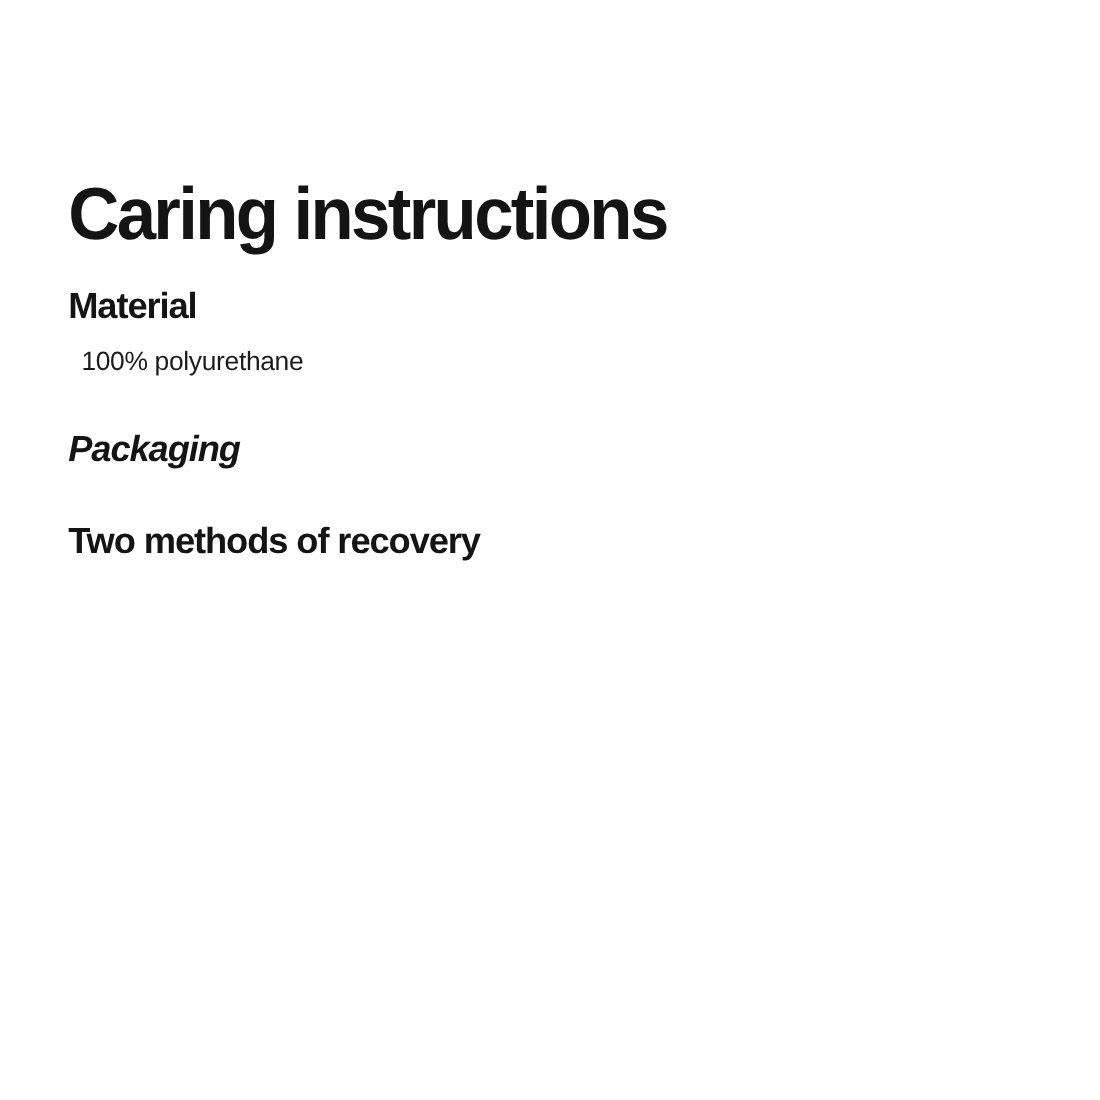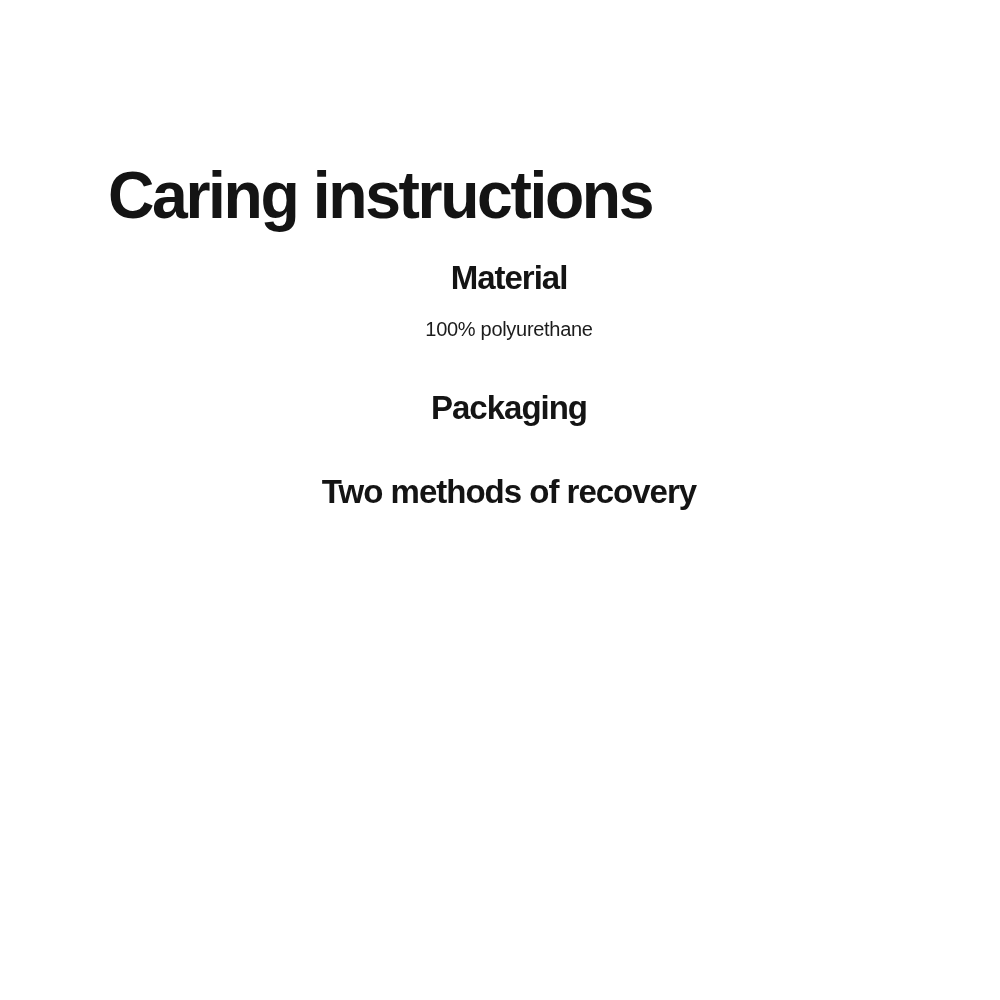--- a/index.html
+++ b/index.html
@@ -9,57 +9,56 @@
   }
   .page {
     position: relative;
     width: 1000px;
     height: 1000px;
     background: #ffffff;
     overflow: hidden;
     font-family: "Liberation Sans", sans-serif;
     color: #141414;
     box-sizing: border-box;
-    padding: 160px 90px 0 108px;
+    padding: 160px 90px 0 62px;
   }
   .page-title {
     font-size: 67px;
     font-weight: 800;
     letter-spacing: -2.5px;
     line-height: 1.05;
     margin: 0 0 28px 0;
     transform: scaleX(0.96);
     transform-origin: left center;
     white-space: nowrap;
   }
   .section {
     margin: 0 0 34px 0;
-    text-align: center;
   }
   .section-heading {
     font-size: 33px;
     font-weight: 700;
     letter-spacing: -1px;
     line-height: 1.2;
     margin: 0 0 12px 0;
   }
   .section-body {
-    font-size: 20px;
+    font-size: 24px;
     font-weight: 400;
     letter-spacing: -0.3px;
     line-height: 38px;
-    margin: 0;
+    margin: 12px;
     white-space: pre-line;
     color: #1c1c1c;
   }
   .section-body + .section-body {
     margin-top: 30px;
   }
   .section--material { margin-bottom: 40px; }
-  .section--packaging { margin-bottom: 44px; }
+  .section--packaging { margin-bottom: 44px; font-style: italic; }
 </style>
 </head>
 <body>
 
 <div class="page">
 
   <h1 class="page-title">Caring instructions</h1>
 
   <div class="section section--material">
     <h2 class="section-heading">Material</h2>

